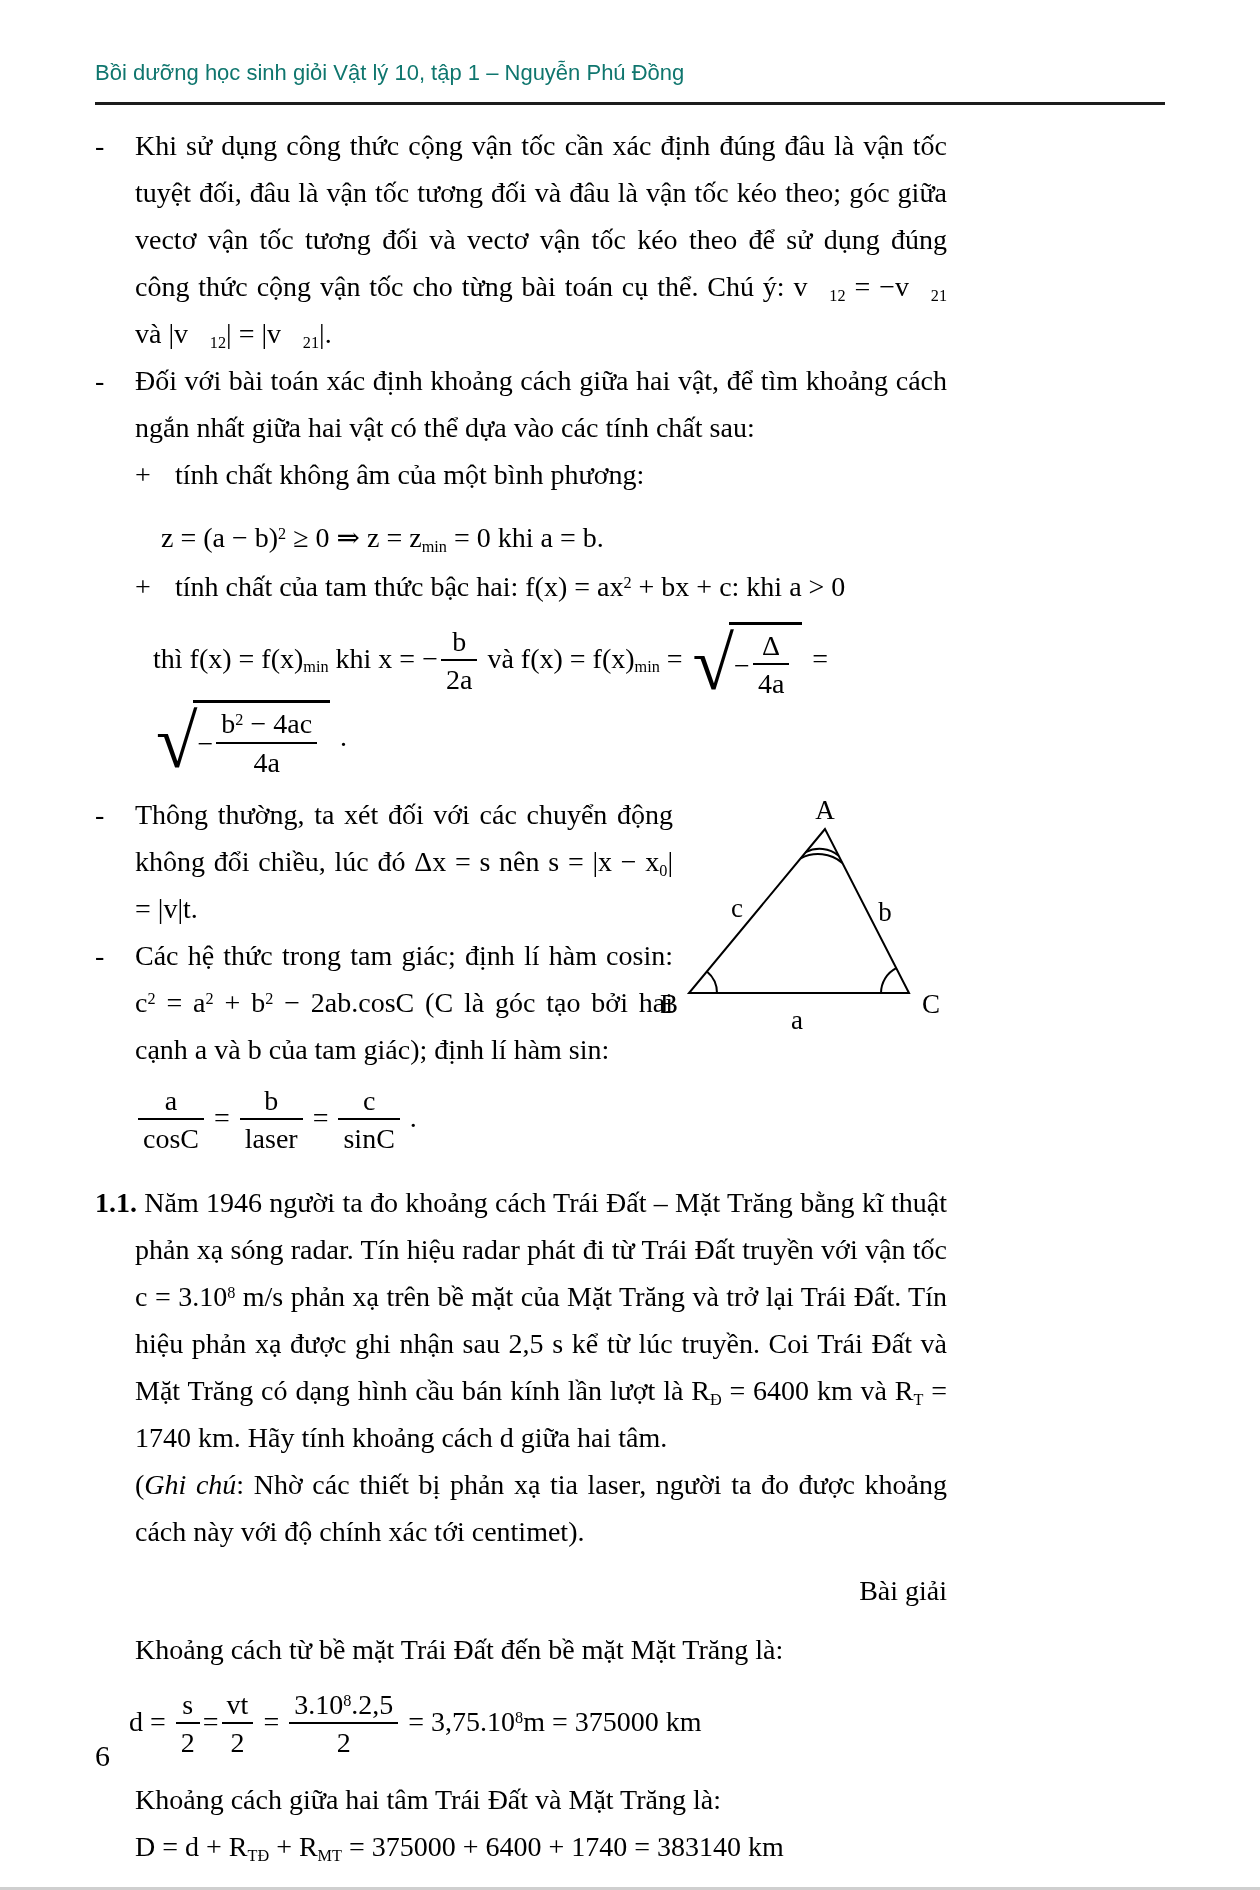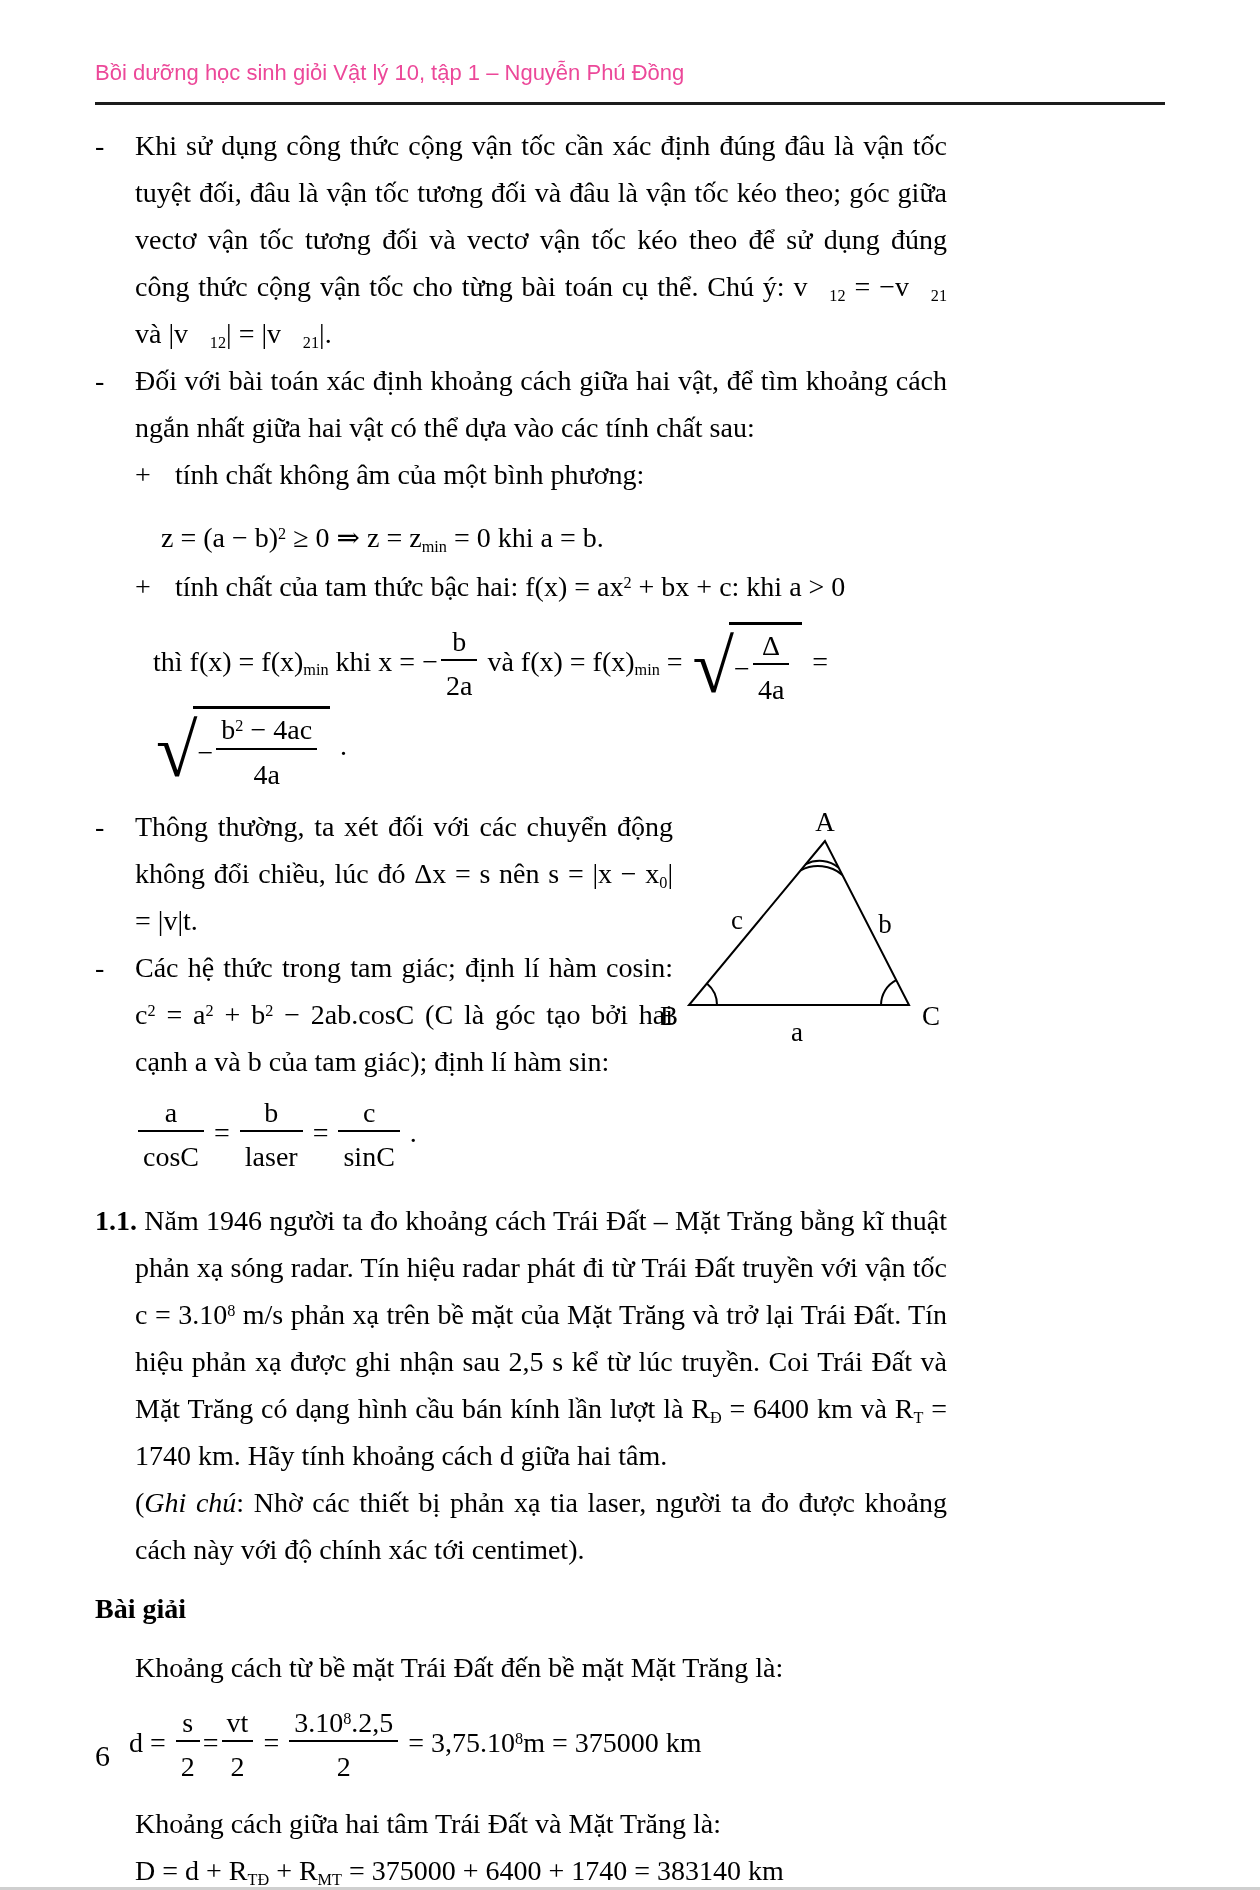--- a/index.html
+++ b/index.html
@@ -4,51 +4,51 @@
 <style>
   html,body{margin:0;padding:0;background:#ffffff;}
   .page{
     position:relative;width:1260px;height:1890px;background:#fff;color:#000;
     font-family:"Liberation Serif","DejaVu Serif",serif;
     font-size:28px;line-height:47px;overflow:hidden;
   }
   .header{
     position:absolute;left:95px;top:60px;width:1070px;
     font-family:"Liberation Sans","DejaVu Sans",sans-serif;
-    font-size:22px;line-height:26px;color:#ec4899;
+    font-size:22px;line-height:26px;color:#0f766e;
     border-bottom:3px solid #1c1c1c;padding-bottom:16px;
   }
   .content{position:absolute;left:95px;top:122px;width:852px;}
   .row{display:flex;}
   .marker{flex:0 0 40px;}
   .rtext{flex:1;text-align:justify;}
   .subrow{display:flex;margin-left:40px;}
   .fline{line-height:1.25;}
   .f-z{margin:16px 0 2px 66px;line-height:47px;}
   .f-min{margin:12px 0 12px 58px;}
   .f-sin{margin:12px 0 6px 40px;}
   .tri-section{position:relative;}
   .narrow{width:578px;}
   .tri{position:absolute;left:552px;top:6px;width:302px;}
   .tri svg{display:block;}
   .tri text{font-family:"Liberation Serif","DejaVu Serif",serif;font-size:27px;fill:#000;}
   .sec{font-family:"Liberation Serif","DejaVu Serif",serif;font-size:30px;font-weight:bold;
        margin:28px 0 10px 0;line-height:50px;}
   .p11{margin:24px 0 0 40px;text-indent:-40px;text-align:justify;}
   .ghichu{margin:0 0 12px 40px;text-align:justify;}
-  .solt{text-align:left;font-weight:bold;margin:2px 0 0 0;}
+  .solt{text-align:right;font-weight:normal;margin:2px 0 0 0;}
   .sline{margin:12px 0 0 40px;}
   .f-d{margin:16px 0 16px 34px;}
   .f-D{margin:0 0 0 40px;line-height:47px;}
   p{margin:0;}
   sub{font-size:0.58em;vertical-align:-0.28em;line-height:0;}
   sup{font-size:0.58em;vertical-align:0.5em;line-height:0;}
   .frac{display:inline-block;vertical-align:middle;text-align:center;line-height:1.15;margin:0 3px;}
   .frac .num{display:block;border-bottom:2px solid #000;padding:0 5px 1px 5px;}
-  .frac .den{display:block;padding:9px 5px 0 5px;}
+  .frac .den{display:block;padding:3px 5px 0 5px;}
   .sqrt{display:inline-flex;align-items:center;vertical-align:middle;margin:0 3px;}
   .sqrt .rad{font-size:2.7em;line-height:0.78;margin-right:-5px;transform:translateY(3px);}
   .sqrt .sbody{display:inline-flex;align-items:center;border-top:3px solid #000;padding:5px 10px 0 5px;}
   .pagenum{position:absolute;left:95px;top:1732px;font-size:30px;}
   .scan-edge{position:absolute;left:0;right:0;bottom:0;height:3px;background:#cfcfcf;}
 </style>
 </head>
 <body>
 
 <div class="page">

